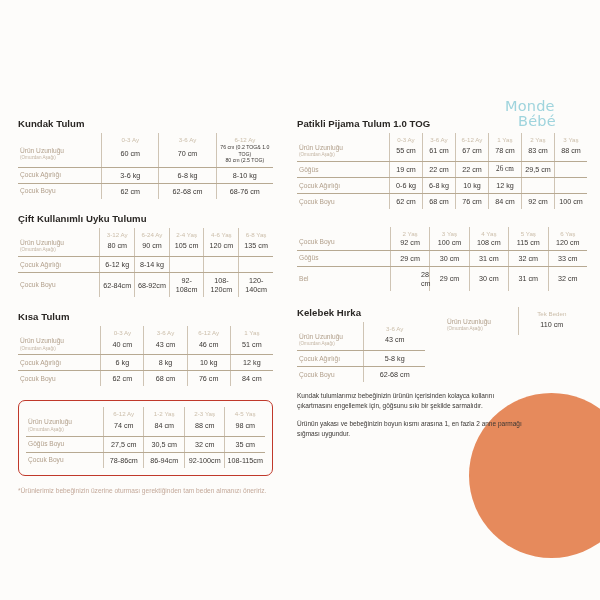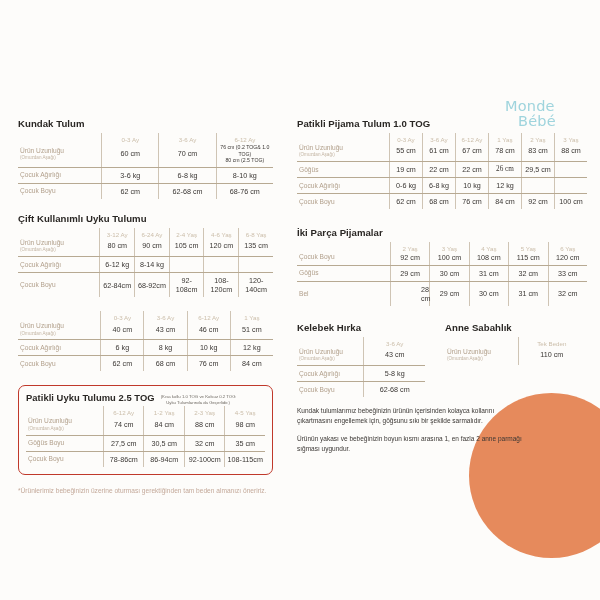--- a/index.html
+++ b/index.html
@@ -173,20 +173,21 @@
               <td class="val" style="width:13.4%;">68-92cm</td>
               <td class="val" style="width:13.4%;">92-108cm</td>
               <td class="val" style="width:13.4%;">108-120cm</td>
               <td class="val" style="width:13.4%;">120-140cm</td>
             </tr>
           </tbody>
         </table>
     </div>
 
     <div class="sec">
+      <div class="sec-title">Kısa Tulum</div>
       <table>
           <tbody>
             <tr class="hdrrow">
               <td class="lbl hdr-empty" style="width:33%;border-bottom:none;"></td>
               <td class="hdr" style="width:16.75%;">0-3 Ay</td>
               <td class="hdr" style="width:16.75%;">3-6 Ay</td>
               <td class="hdr" style="width:16.75%;">6-12 Ay</td>
               <td class="hdr" style="width:16.75%;">1 Yaş</td>
             </tr>
             <tr class="valrow">
@@ -208,24 +209,20 @@
               <td class="val" style="width:16.75%;">62 cm</td>
               <td class="val" style="width:16.75%;">68 cm</td>
               <td class="val" style="width:16.75%;">76 cm</td>
               <td class="val" style="width:16.75%;">84 cm</td>
             </tr>
           </tbody>
         </table>
     </div>
 
     <div class="highlight">
-      <div class="sec-title-row">
-        <div class="sec-title">Patikli Uyku Tulumu 2.5 TOG</div>
-        <div class="sec-note">(Kısa kollu 1.0 TOG ve Kolsuz 0.2 TOG<br>Uyku Tulumlarında da Geçerlidir.)</div>
-      </div>
       <table>
           <tbody>
             <tr class="hdrrow">
               <td class="lbl hdr-empty" style="width:33%;border-bottom:none;"></td>
               <td class="hdr" style="width:16.75%;">6-12 Ay</td>
               <td class="hdr" style="width:16.75%;">1-2 Yaş</td>
               <td class="hdr" style="width:16.75%;">2-3 Yaş</td>
               <td class="hdr" style="width:16.75%;">4-5 Yaş</td>
             </tr>
             <tr class="valrow">
@@ -304,21 +301,20 @@
               <td class="val" style="width:11.166666666666666%;">76 cm</td>
               <td class="val" style="width:11.166666666666666%;">84 cm</td>
               <td class="val" style="width:11.166666666666666%;">92 cm</td>
               <td class="val" style="width:11.166666666666666%;">100 cm</td>
             </tr>
           </tbody>
         </table>
     </div>
 
     <div class="sec" style="margin-top:18px;">
-      <div class="sec-title">İki Parça Pijamalar</div>
       <table>
           <tbody>
             <tr class="hdrrow">
               <td class="lbl hdr-empty" style="width:33%;border-bottom:none;"></td>
               <td class="hdr" style="width:13.4%;">2 Yaş</td>
               <td class="hdr" style="width:13.4%;">3 Yaş</td>
               <td class="hdr" style="width:13.4%;">4 Yaş</td>
               <td class="hdr" style="width:13.4%;">5 Yaş</td>
               <td class="hdr" style="width:13.4%;">6 Yaş</td>
             </tr>
@@ -368,21 +364,20 @@
                 <td class="val" style="width:48%;">5-8 kg</td>
               </tr>
               <tr class="">
                 <td class="lbl" style="width:52%;">Çocuk Boyu</td>
                 <td class="val" style="width:48%;">62-68 cm</td>
               </tr>
             </tbody>
           </table>
       </div>
       <div class="half-b">
-        <div class="sec-title">Anne Sabahlık</div>
         <table>
             <tbody>
               <tr class="hdrrow">
                 <td class="lbl hdr-empty" style="width:52%;border-bottom:none;"></td>
                 <td class="hdr" style="width:48%;">Tek Beden</td>
               </tr>
               <tr class="valrow">
                 <td class="lbl" style="width:52%;">Ürün Uzunluğu<span class="sub">(Omuzdan Aşağı)</span></td>
                 <td class="val" style="width:48%;">110 cm</td>
               </tr>

